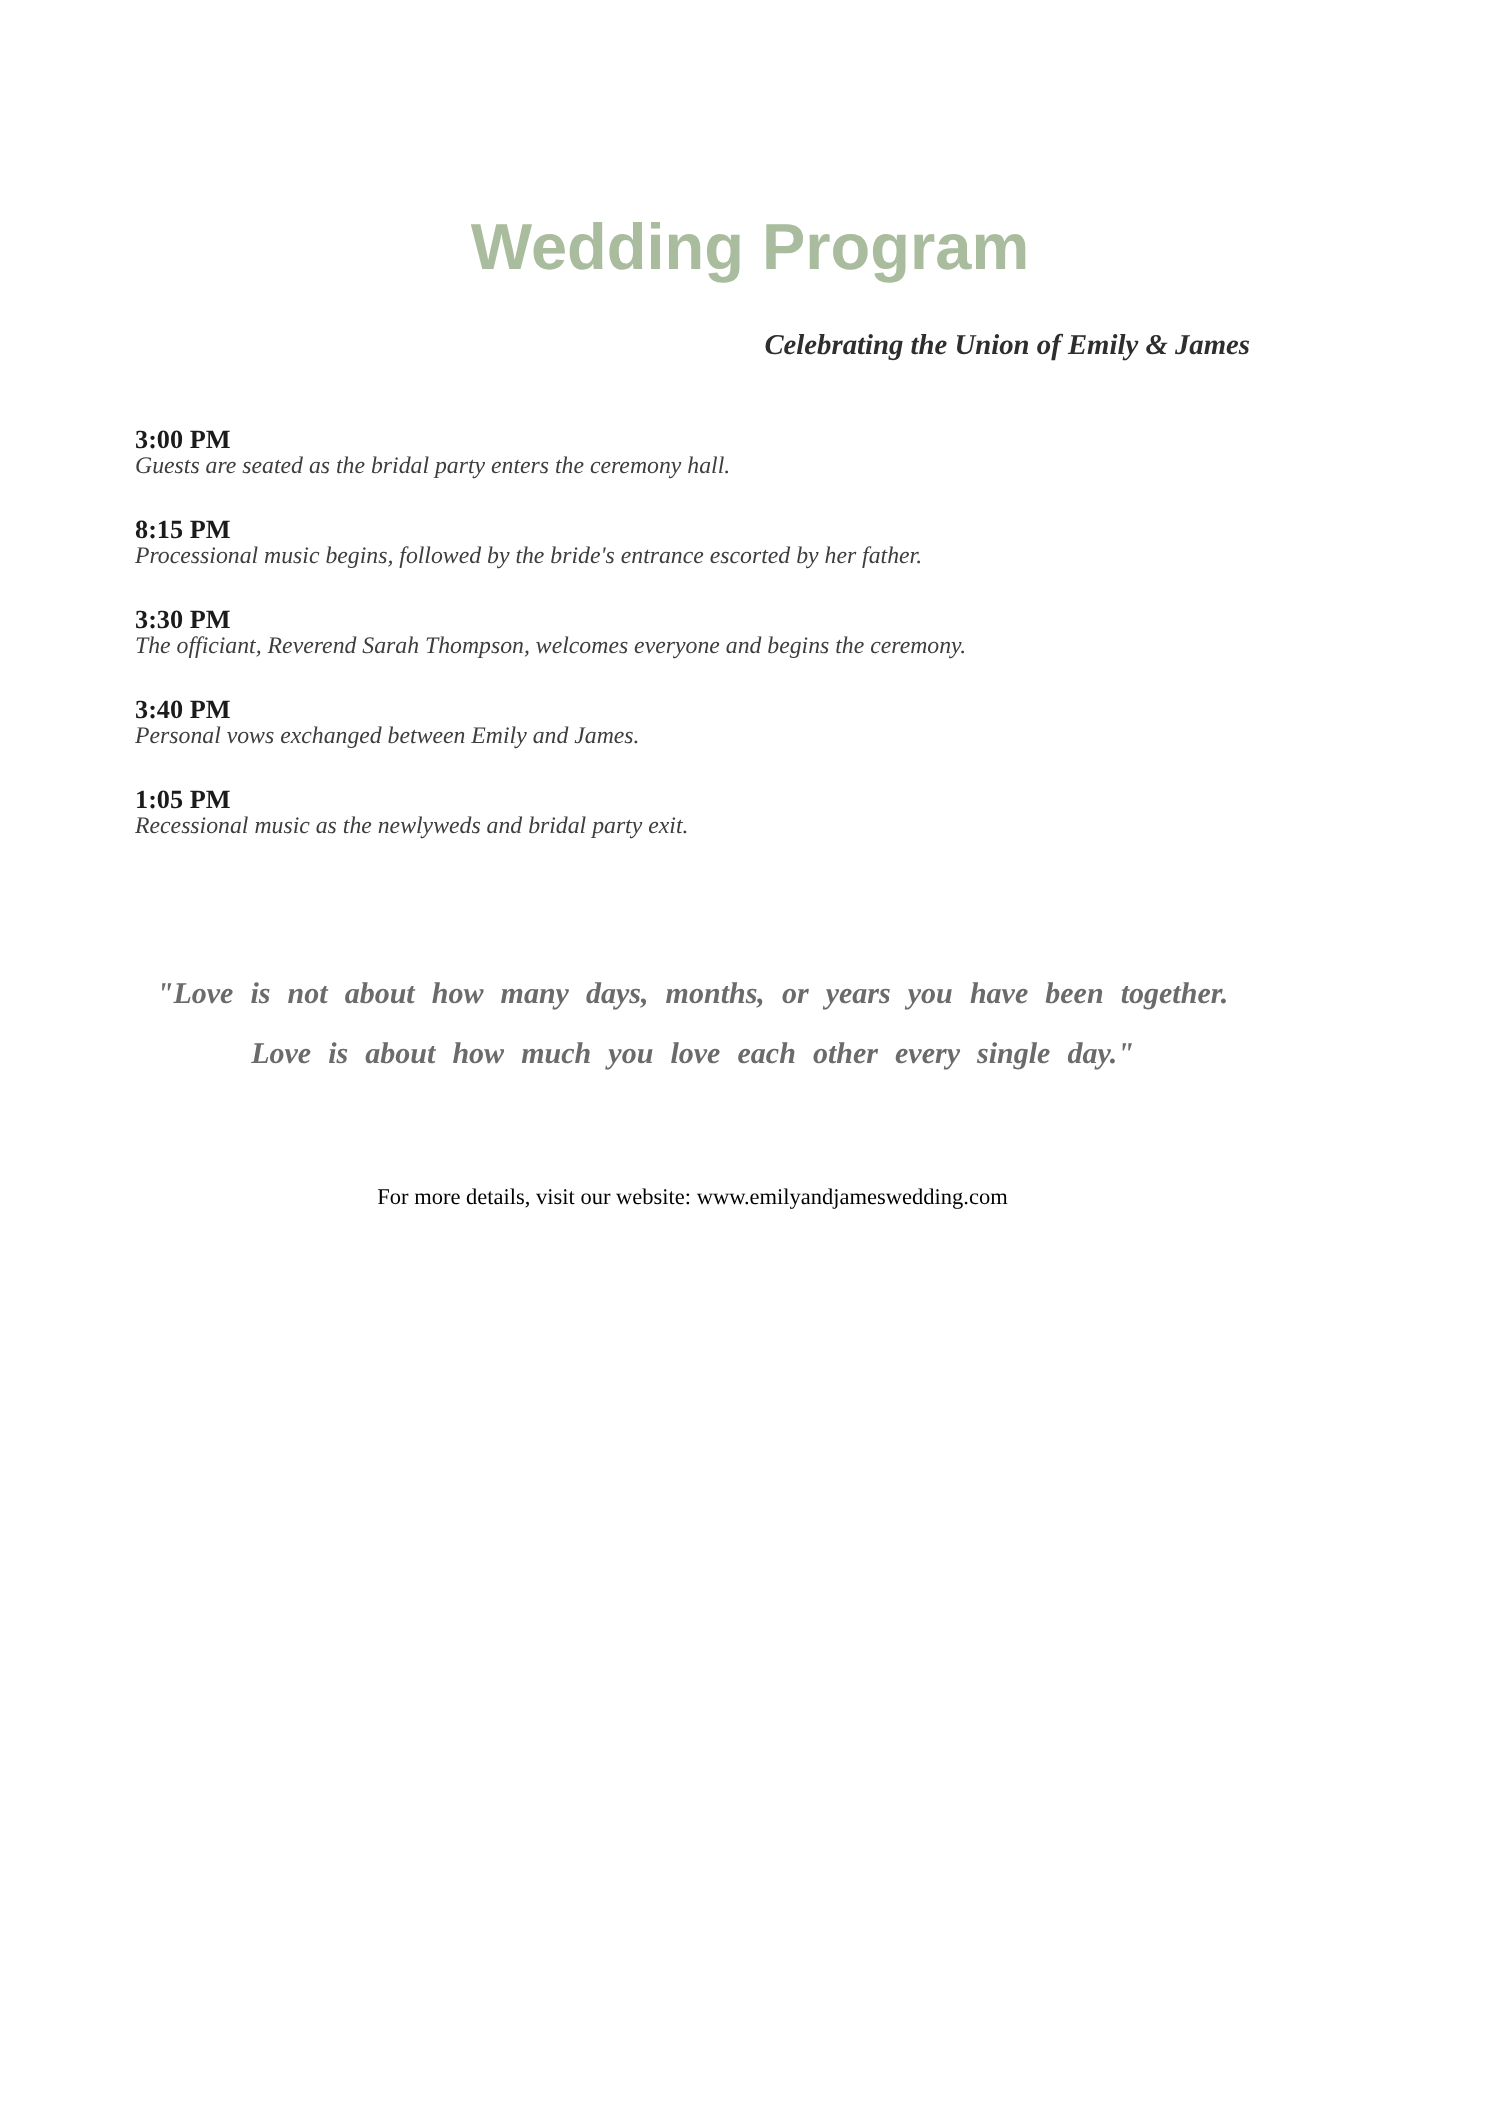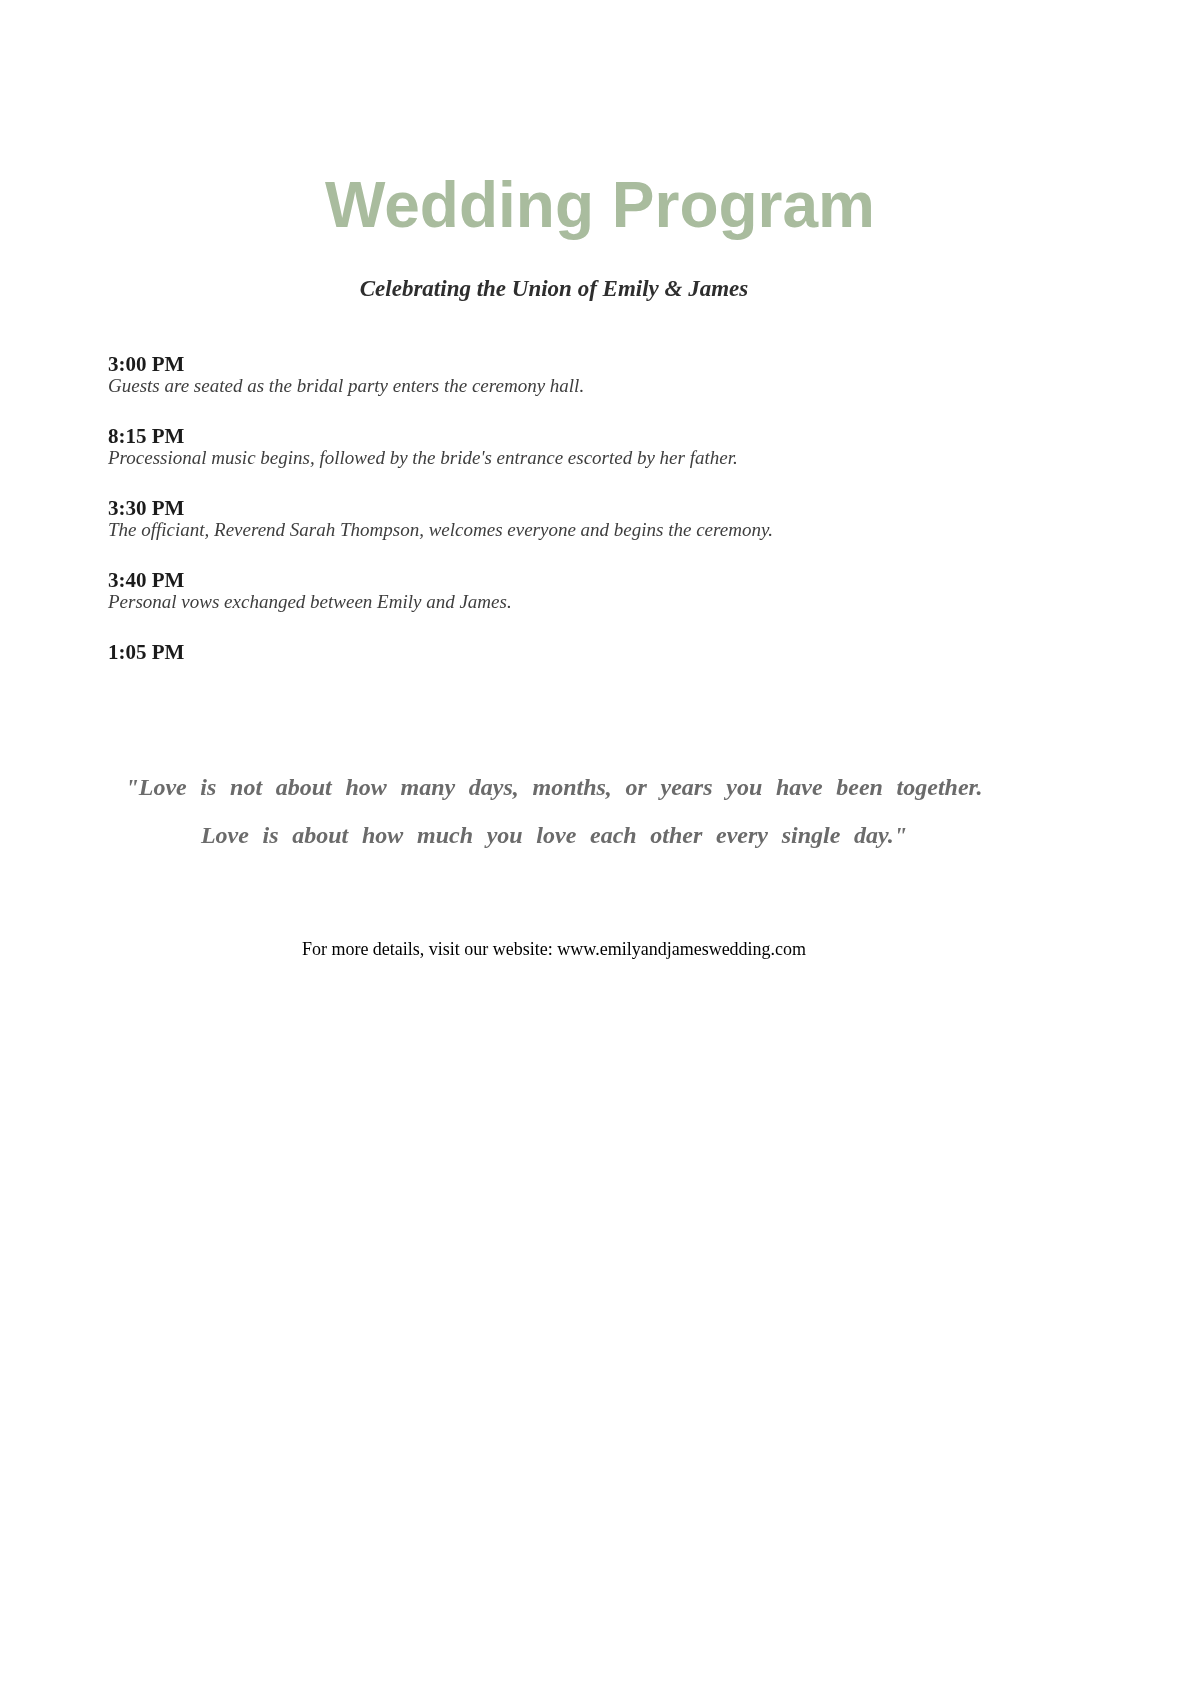--- a/index.html
+++ b/index.html
@@ -17,31 +17,31 @@
   .page {
     width: 1200px;
     height: 1697px;
     background: #ffffff;
   }
   .title {
     margin: 170px 0 0 0;
     text-align: center;
     font-family: "Liberation Sans", sans-serif;
     font-weight: 700;
-    font-size: 64px;
+    font-size: 52px;
     line-height: 1.1;
     letter-spacing: 0px;
     color: #a9bc9e;
   }
   .content {
     padding: 0 200px 0 108px; 
   }
   .subtitle {
     margin-top: 34px;
-    text-align: center;
+    text-align: right;
     font-family: cursive;
     font-style: italic;
     font-weight: 700;
     font-size: 23px;
     line-height: 1.3;
     color: #2e2e2e;
   }
   .schedule {
     margin-top: 50px;
   }
@@ -118,20 +118,21 @@
 
       <div class="row">
         <div class="time">3:40 PM</div>
         <div class="desc">Personal vows exchanged between Emily and James.</div>
       </div>
 
 
 
       <div class="row">
         <div class="time">1:05 PM</div>
+        <div class="desc">Recessional music as the newlyweds and bridal party exit.</div>
       </div>
 
     </div>
 
     <div class="quote">"Love is not about how many days, months, or years you have been together. Love is about how much you love each other every single day."</div>
 
     <div class="footer">For more details, visit our website: www.emilyandjameswedding.com</div>
 
   </div>
 

